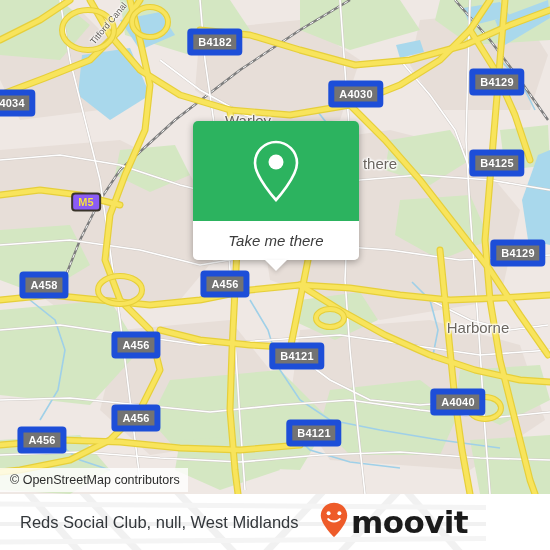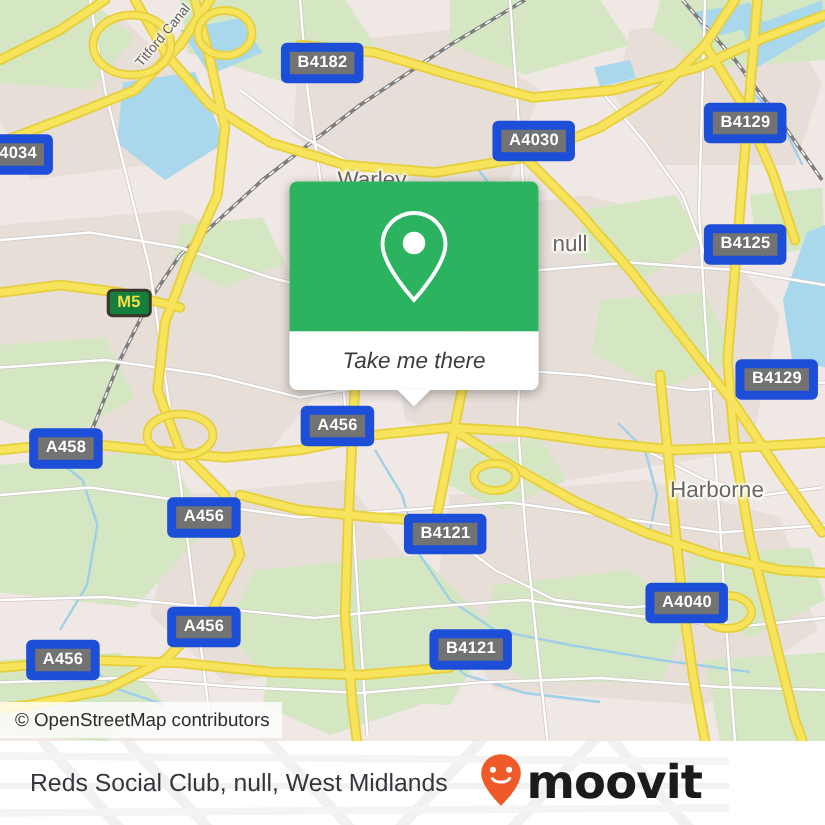--- a/index.html
+++ b/index.html
@@ -41,21 +41,21 @@
     font-size: 11px;
     font-weight: bold;
     letter-spacing: 0.2px;
     padding: 1px 5px 2px 5px;
     line-height: 12px;
     white-space: nowrap;
     text-shadow: 0 0 1px rgba(0,0,0,0.15);
     font-family: "Liberation Sans", sans-serif;
   }
   .shield.motorway {
-    background: #15803d;
+    background: #8b5cf6;
     border: 2px solid #3a342a;
     color: #f7e14a;
   }
 
   
   .place-label {
     position: absolute;
     transform: translate(-50%, -50%);
     color: #6b6660;
     font-size: 15px;
@@ -340,33 +340,33 @@
           <ellipse cx="150" cy="22" rx="18" ry="15"></ellipse>
           <ellipse cx="120" cy="290" rx="22" ry="14"></ellipse>
           <ellipse cx="485" cy="408" rx="16" ry="11"></ellipse>
           <ellipse cx="330" cy="318" rx="14" ry="9"></ellipse>
         </g>
 
       </g>
     </svg>
 
     <div class="place-label" style="left:248px; top:120px;">Warley</div>
-    <div class="place-label" style="left:380px; top:163px;">null</div>
+    <div class="place-label" style="left:380px; top:163px;">there</div>
     <div class="place-label" style="left:478px; top:327px;">Harborne</div>
 
     <div class="canal-label" style="left:92px; top:38px; transform: rotate(-50deg); transform-origin: left center;">Titford Canal</div>
 
     <div class="shield" style="left:8px; top:103px;">A4034</div>
     <div class="shield" style="left:215px; top:42px;">B4182</div>
     <div class="shield" style="left:356px; top:94px;">A4030</div>
     <div class="shield" style="left:497px; top:82px;">B4129</div>
     <div class="shield" style="left:497px; top:163px;">B4125</div>
     <div class="shield" style="left:518px; top:253px;">B4129</div>
     <div class="shield motorway" style="left:86px; top:202px;">M5</div>
-    <div class="shield" style="left:44px; top:299px;">A458</div>
+    <div class="shield" style="left:44px; top:285px;">A458</div>
     <div class="shield" style="left:225px; top:284px;">A456</div>
     <div class="shield" style="left:136px; top:345px;">A456</div>
     <div class="shield" style="left:297px; top:356px;">B4121</div>
     <div class="shield" style="left:458px; top:402px;">A4040</div>
     <div class="shield" style="left:136px; top:418px;">A456</div>
     <div class="shield" style="left:314px; top:433px;">B4121</div>
     <div class="shield" style="left:42px; top:440px;">A456</div>
 
     <div id="popup-card">
       <div id="popup-head">

